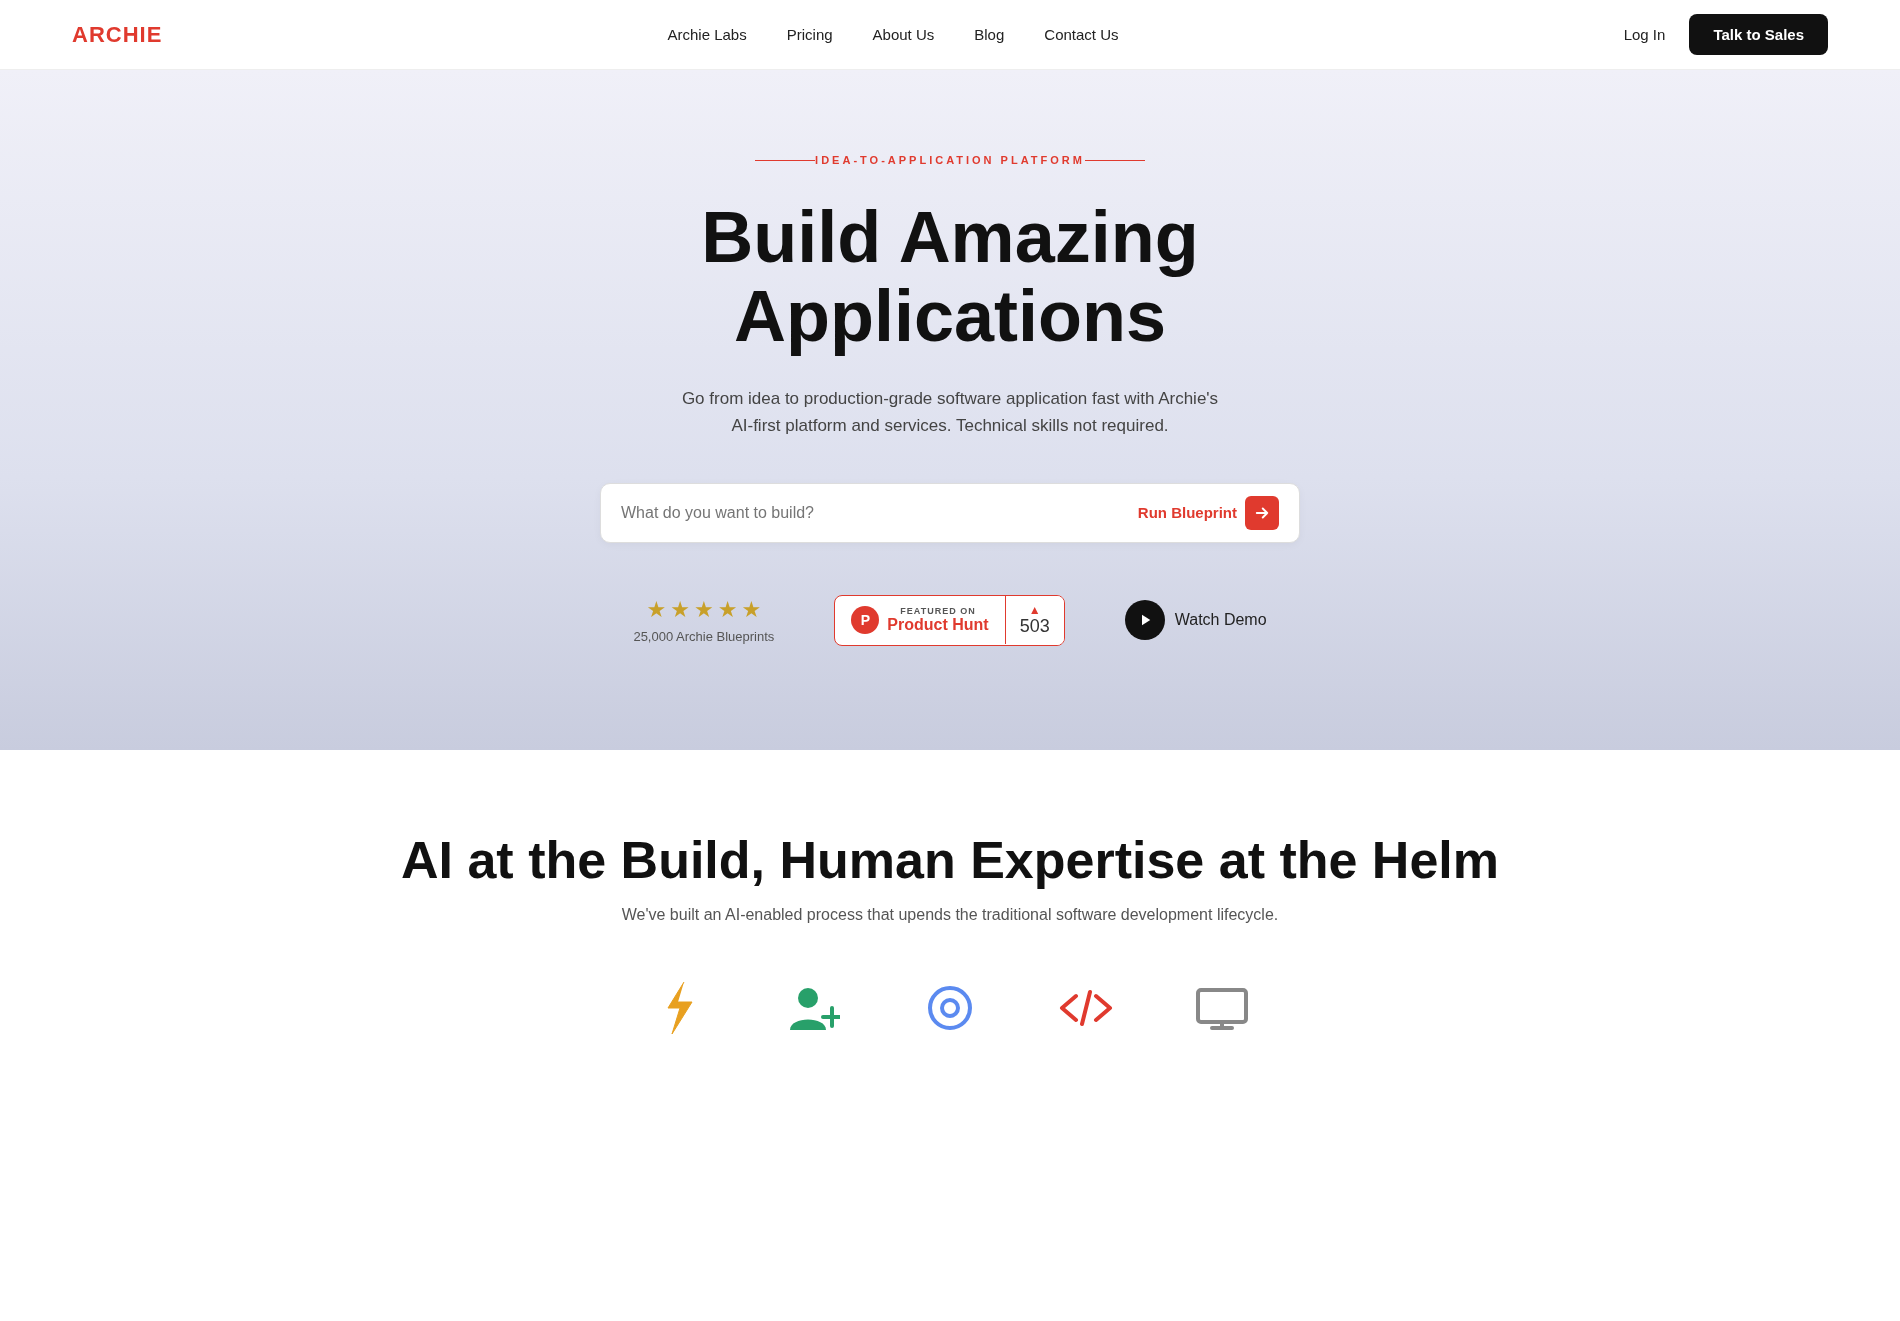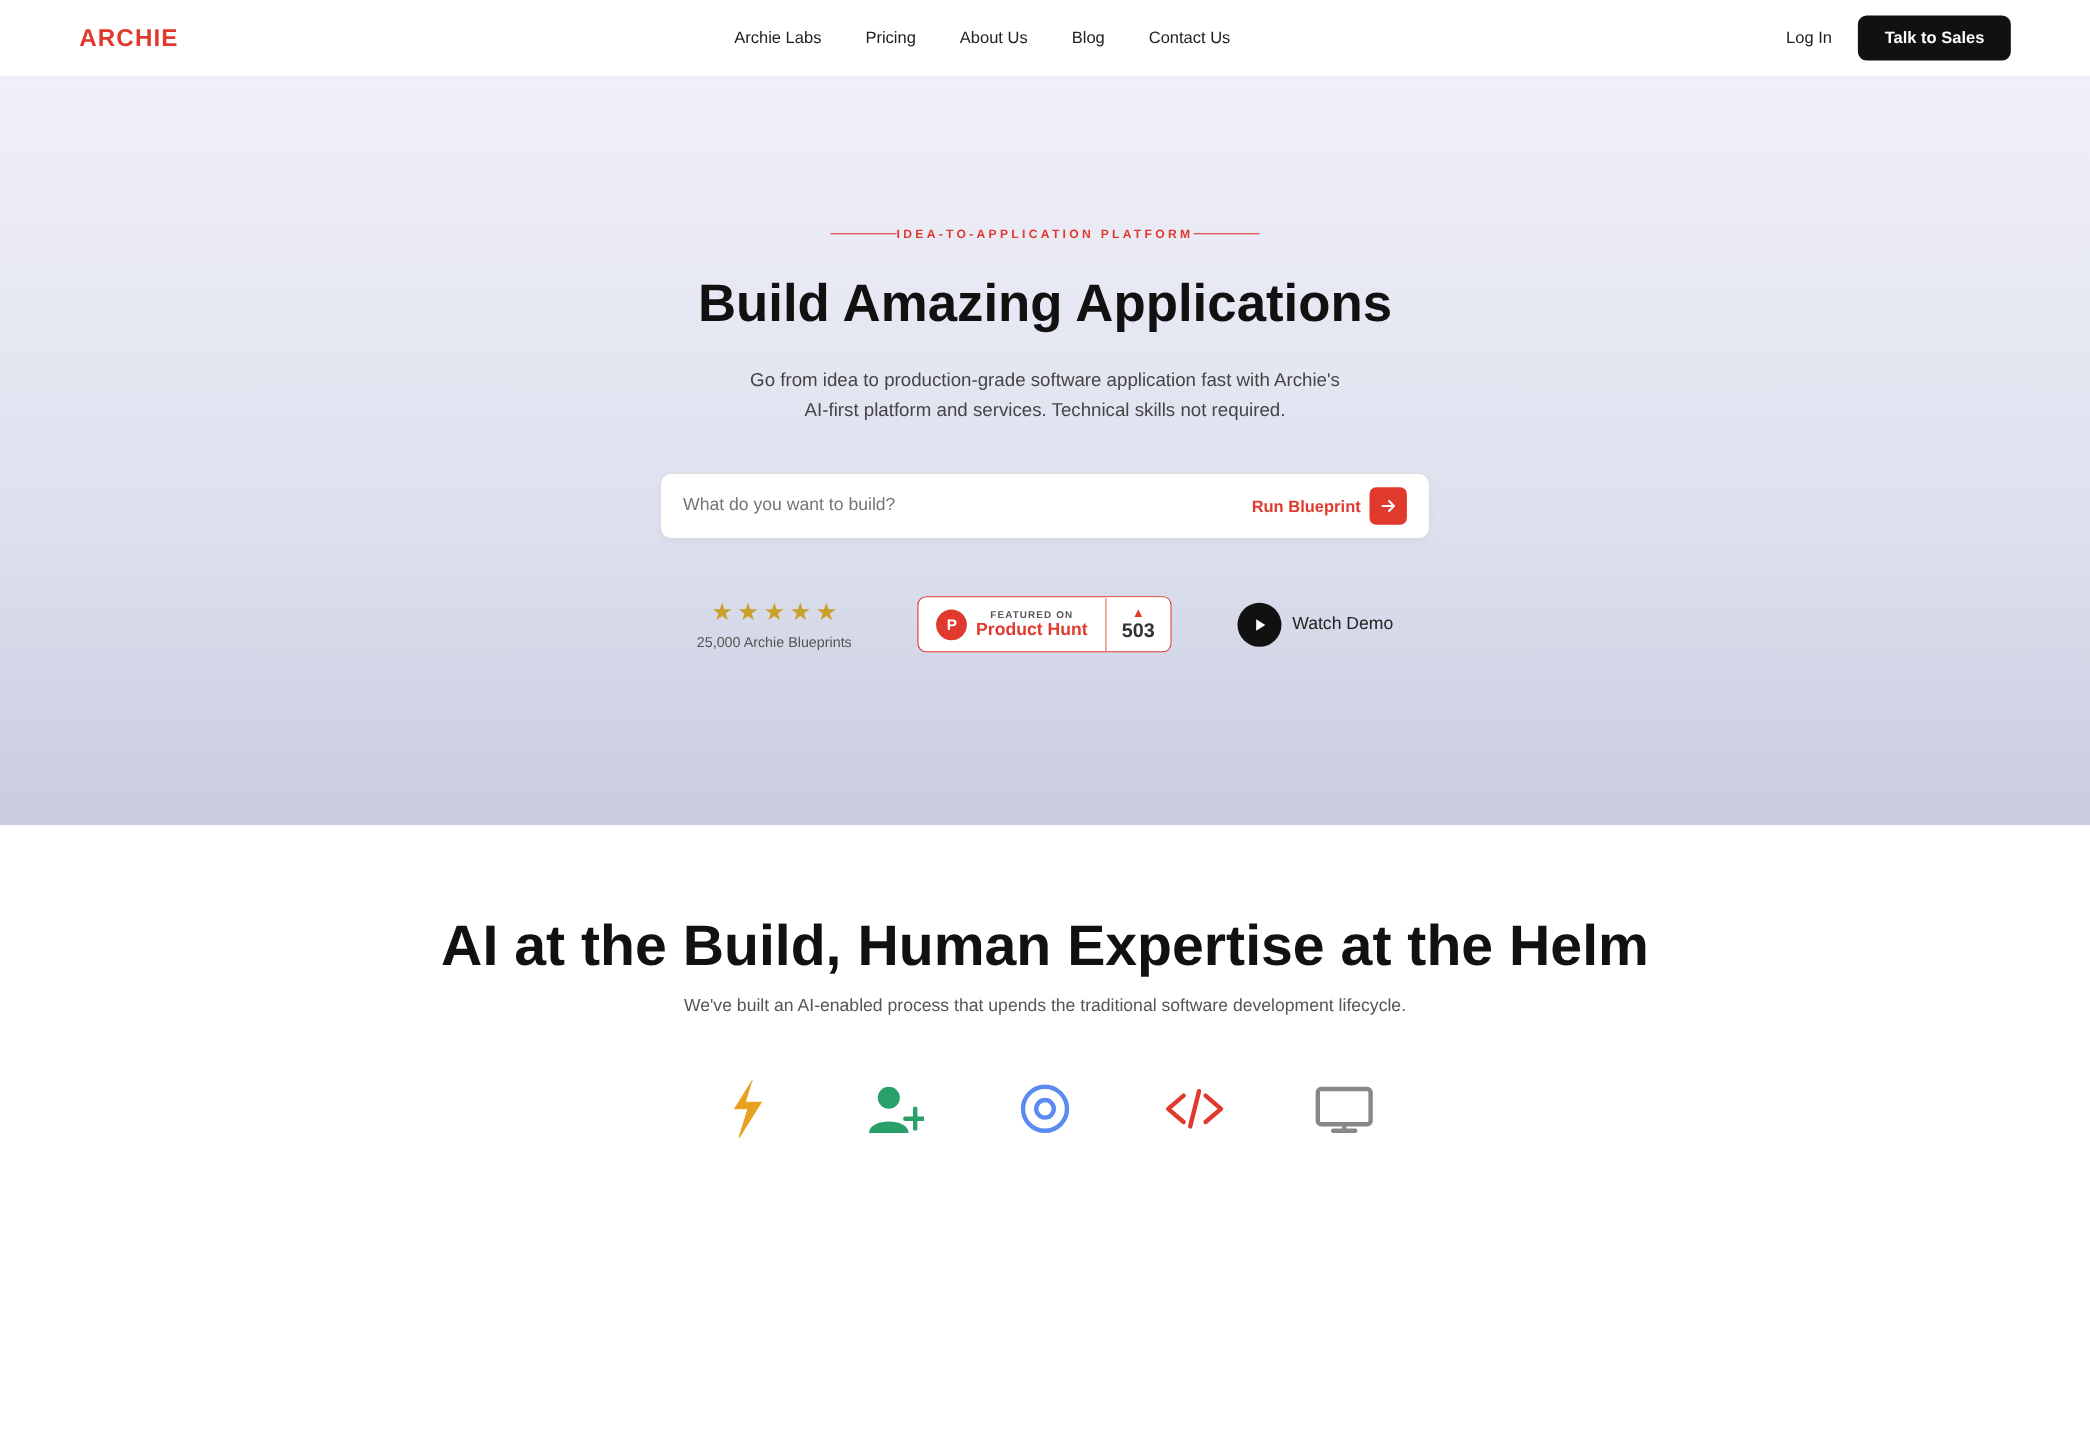--- a/index.html
+++ b/index.html
@@ -78,21 +78,21 @@
       height: 1px;
       background: #e03a2e;
     }
     .hero-eyebrow-text {
       font-size: 11px;
       font-weight: 600;
       letter-spacing: 3px;
       color: #e03a2e;
     }
     .hero-title {
-      font-size: 48px;
+      font-size: 72px;
       font-weight: 800;
       color: #111;
       line-height: 1.1;
       max-width: 800px;
       margin-bottom: 28px;
     }
     .hero-subtitle {
       font-size: 17px;
       color: #444;
       max-width: 560px;
@@ -225,21 +225,21 @@
       padding: 8px 14px;
       background: #fff;
     }
     .ph-arrow {
       color: #e03a2e;
       font-size: 12px;
       line-height: 1;
     }
     .ph-count {
       font-size: 18px;
-      font-weight: 700;
+      font-weight: 400;
       color: #333;
     }
 
     
     .watch-demo {
       display: flex;
       align-items: center;
       gap: 10px;
       cursor: pointer;
     }

